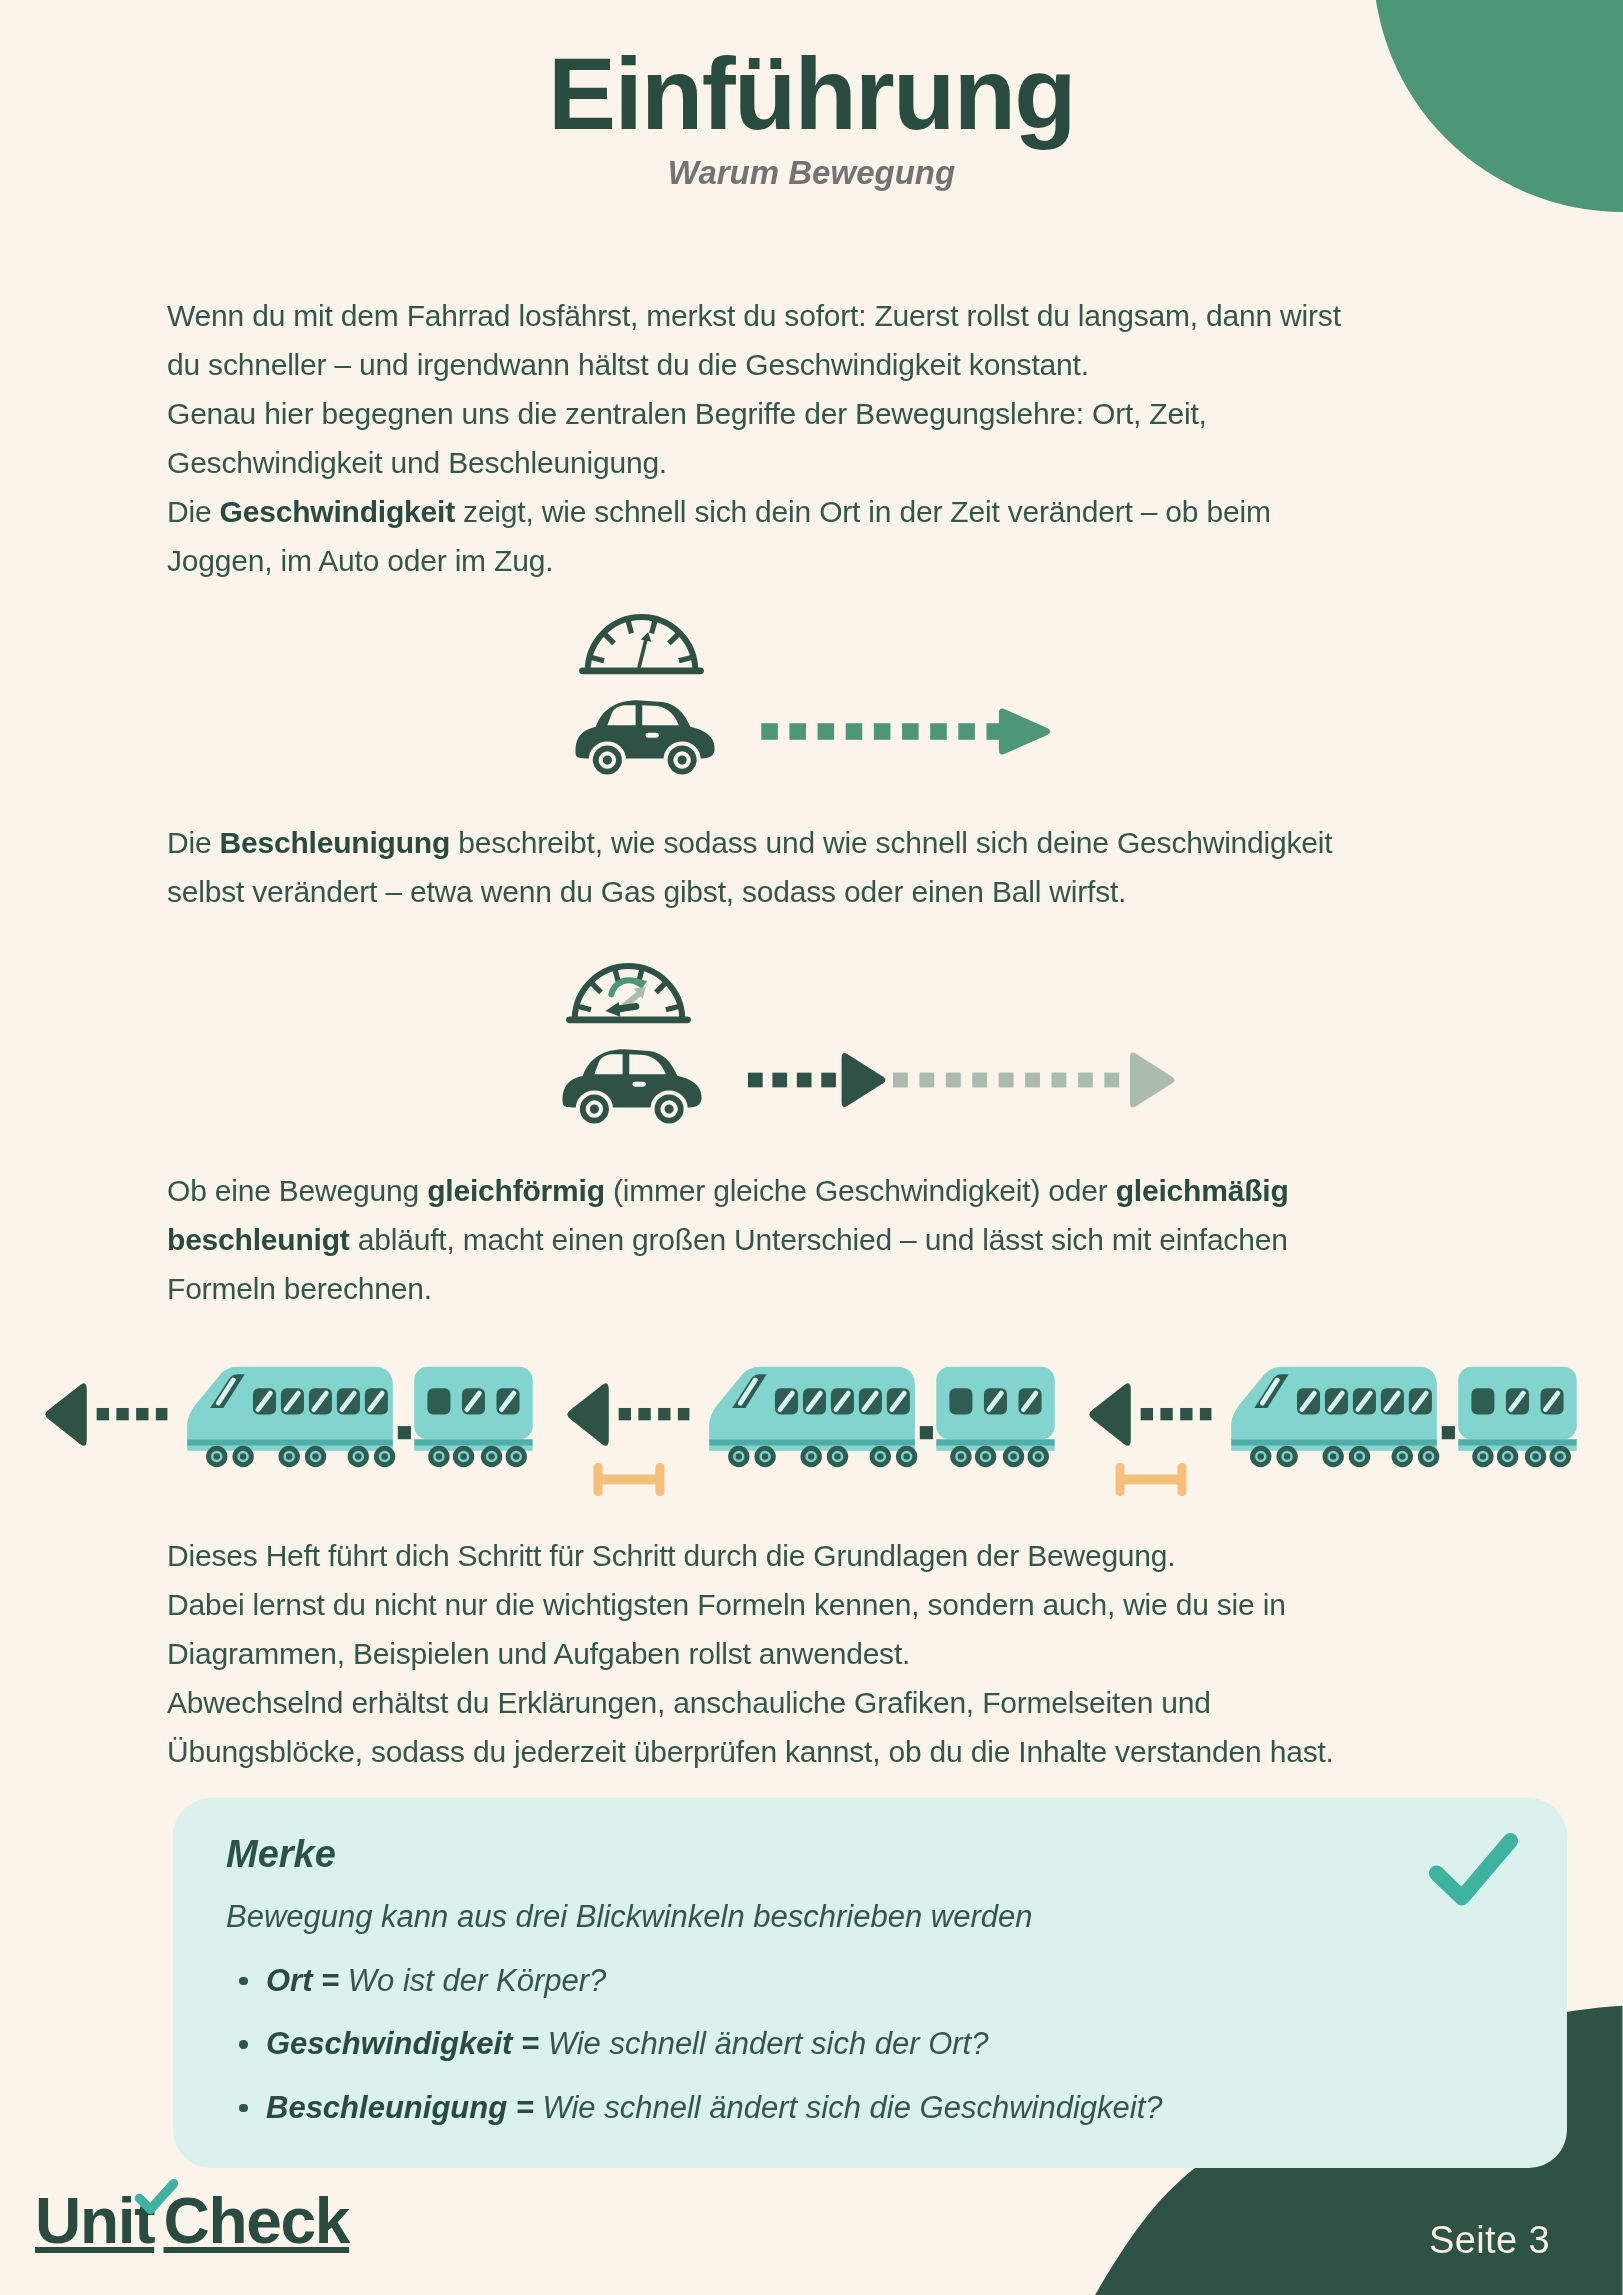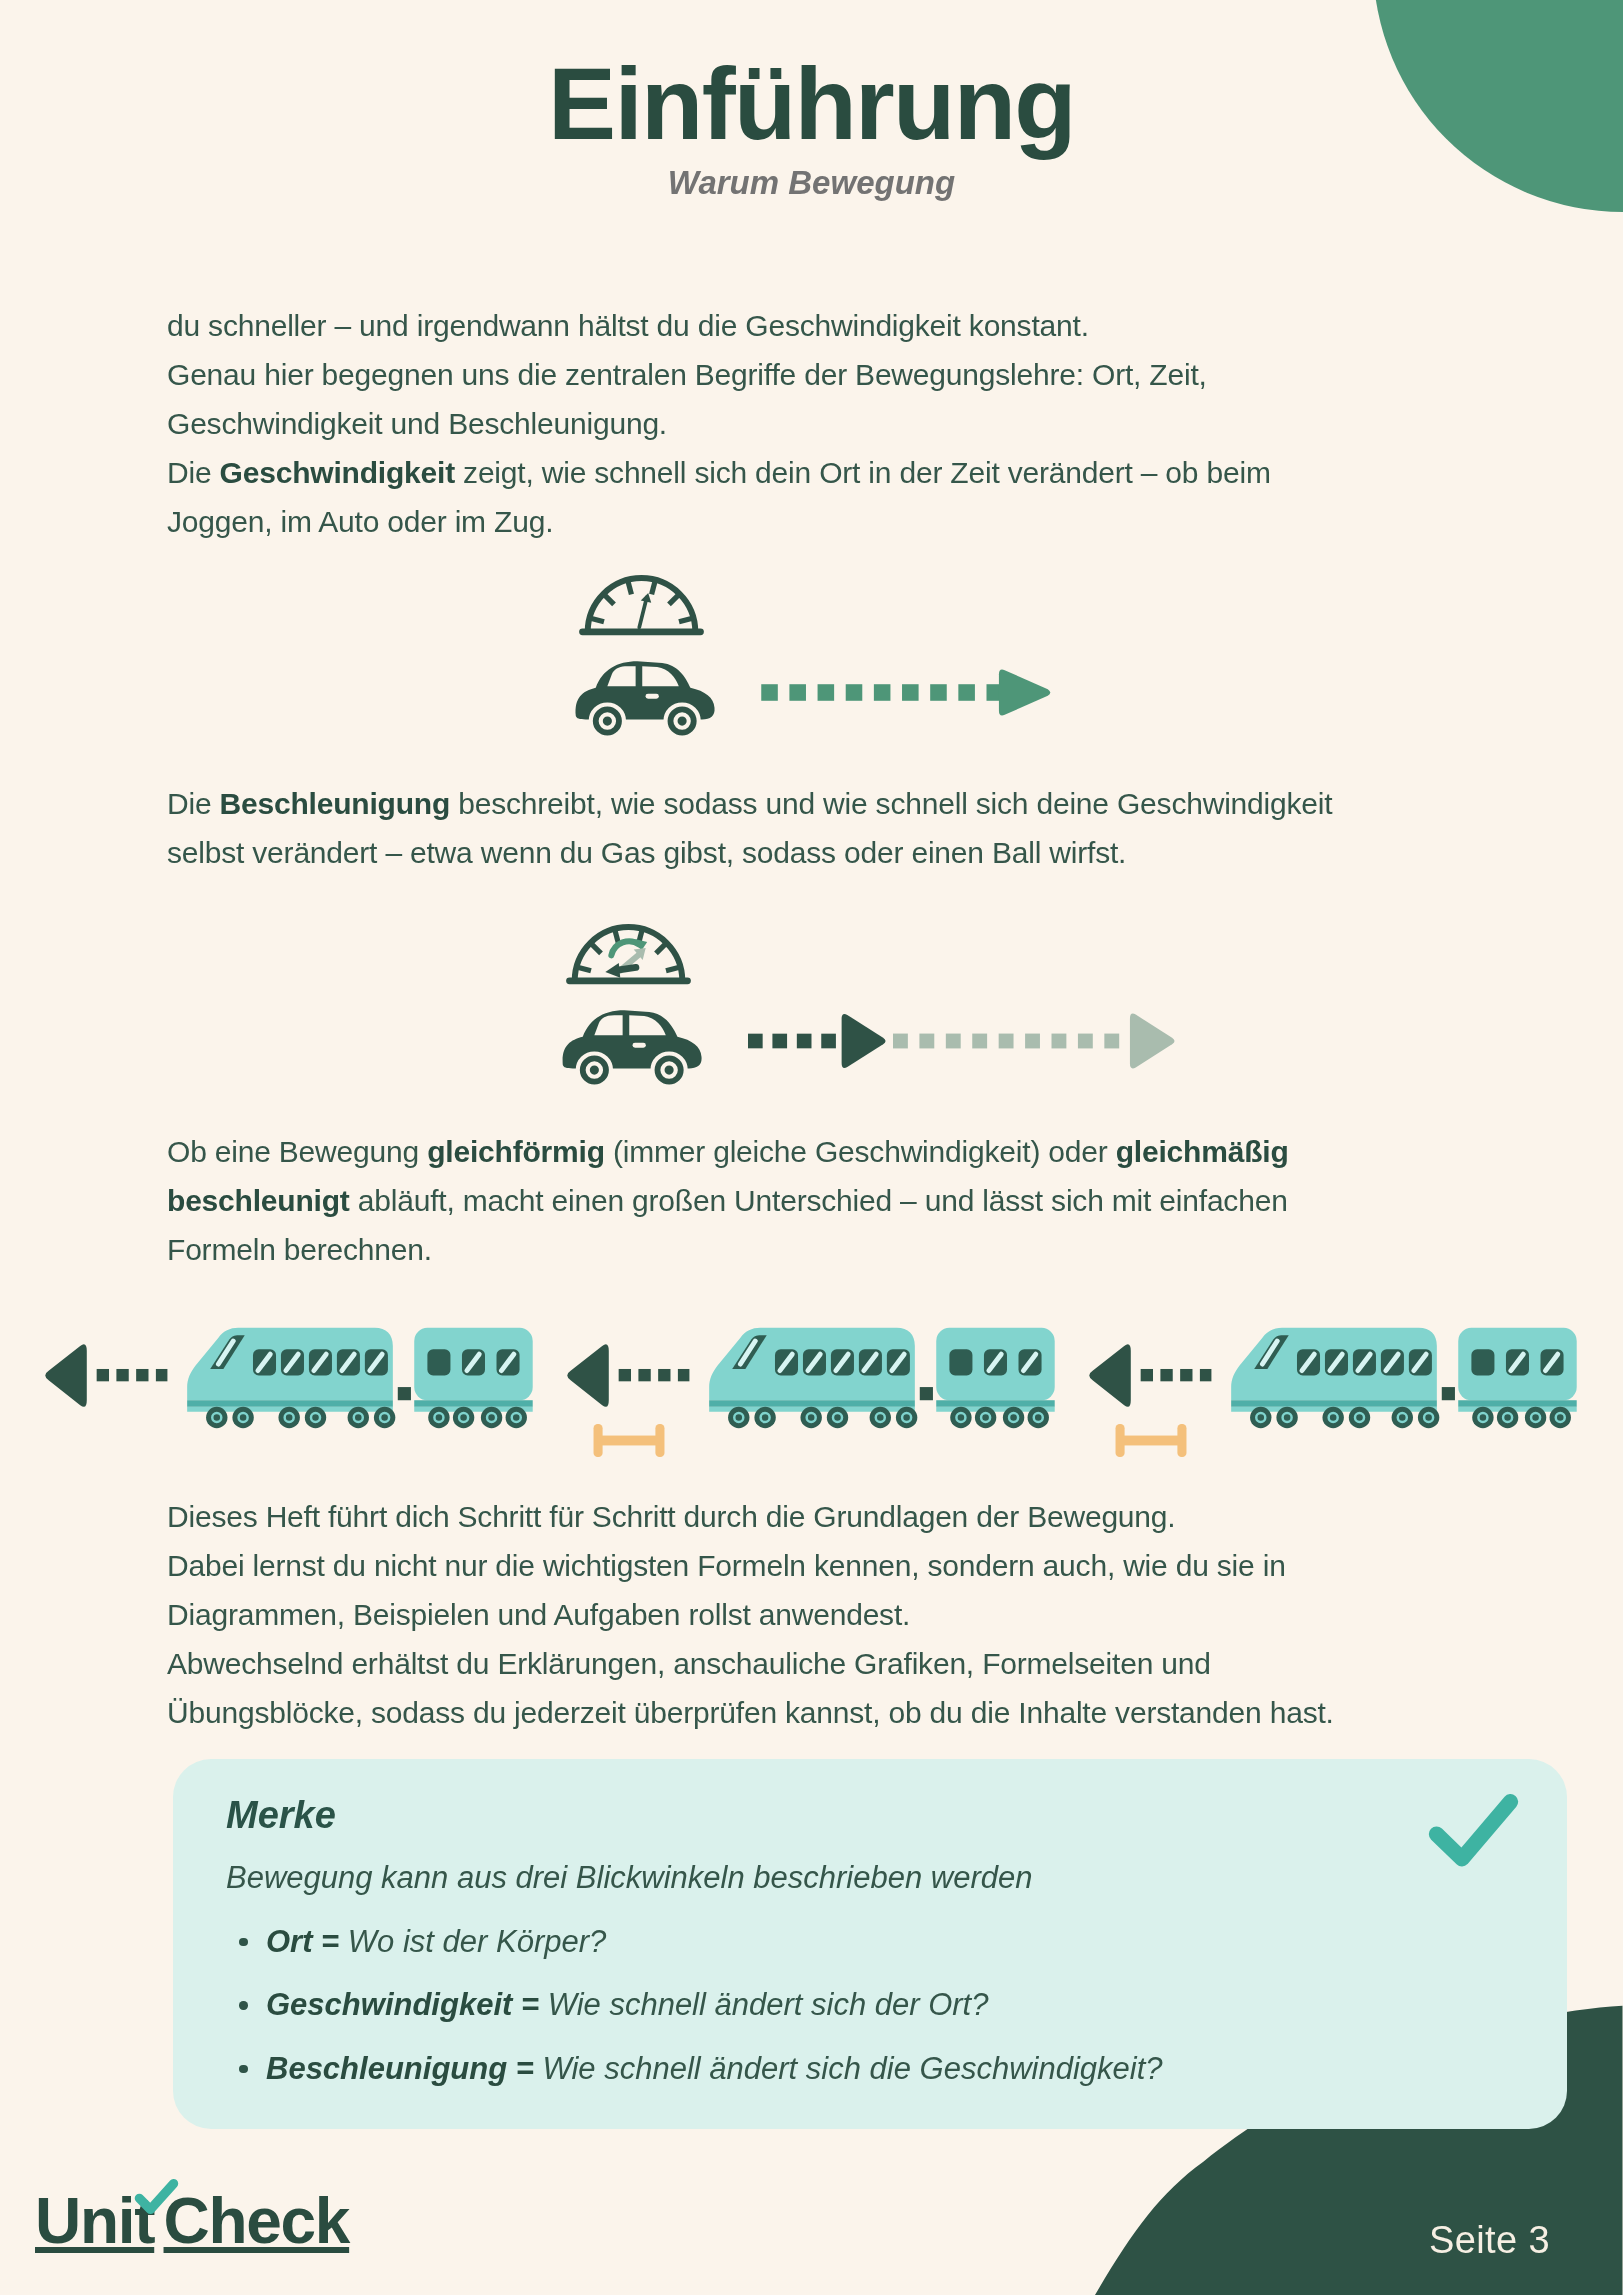--- a/index.html
+++ b/index.html
@@ -11,21 +11,21 @@
     color:#35564A;
   }
   
   .corner-tr {
     position:absolute; top:-288px; right:-250px;
     width:500px; height:500px; border-radius:50%;
     background:#4E9678;
   }
   .footer-blob { position:absolute; right:0; bottom:0; width:706px; height:310px; }
   
-  header { position:relative; padding-top:43px; text-align:center; z-index:1; }
+  header { position:relative; padding-top:33px; text-align:center; z-index:1; }
   .title {
     font-size:102px; font-weight:bold; letter-spacing:-1.7px;
     line-height:122px; color:#2A4C40;
   }
   .subtitle {
     font-size:33px; font-weight:bold; font-style:italic;
     line-height:40px; color:#737373; margin-top:-1.7px;
   }
   
   main { position:relative; z-index:1; }
@@ -201,20 +201,21 @@
 </svg>
 
 <header>
   <h1 class="title">Einführung</h1>
   <div class="subtitle">Warum Bewegung</div>
 </header>
 
 <main>
 
   <section class="tblock block1">
+      <div class="tl"><span>Wenn du mit dem Fahrrad losfährst, merkst du sofort: Zuerst rollst du langsam, dann wirst</span></div>
       <div class="tl"><span>du schneller – und irgendwann hältst du die Geschwindigkeit konstant.</span></div>
       <div class="tl"><span>Genau hier begegnen uns die zentralen Begriffe der Bewegungslehre: Ort, Zeit,</span></div>
       <div class="tl"><span>Geschwindigkeit und Beschleunigung.</span></div>
       <div class="tl"><span>Die </span><span class="b">Geschwindigkeit</span><span> zeigt, wie schnell sich dein Ort in der Zeit verändert – ob beim</span></div>
       <div class="tl"><span>Joggen, im Auto oder im Zug.</span></div>
     </section>
 
   <figure class="fig fig-velocity">
     <svg class="gauge-cell" width="127" height="90" viewBox="0 0 170 120">
       <use href="#gauge-shell"></use>

